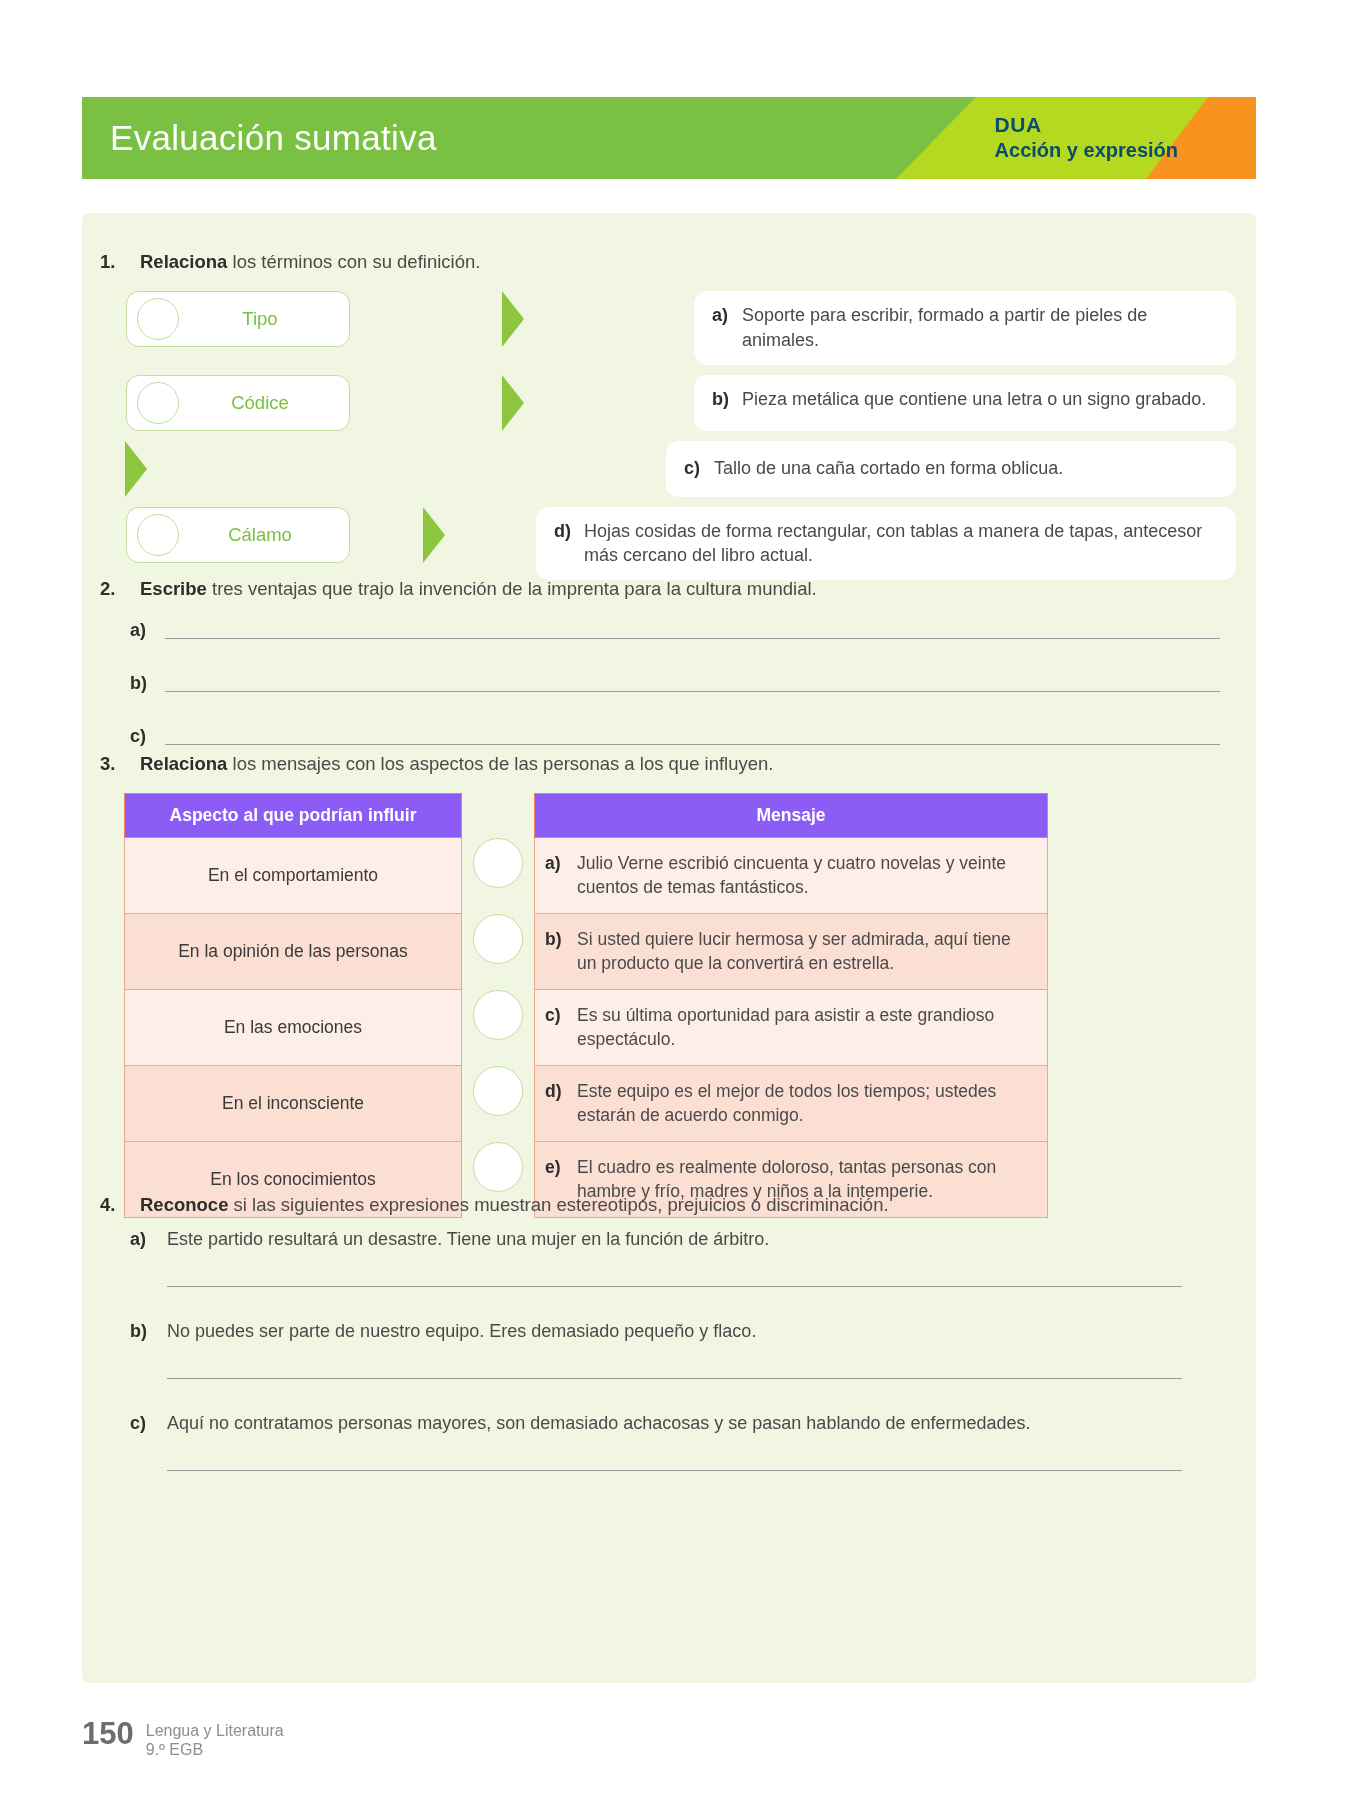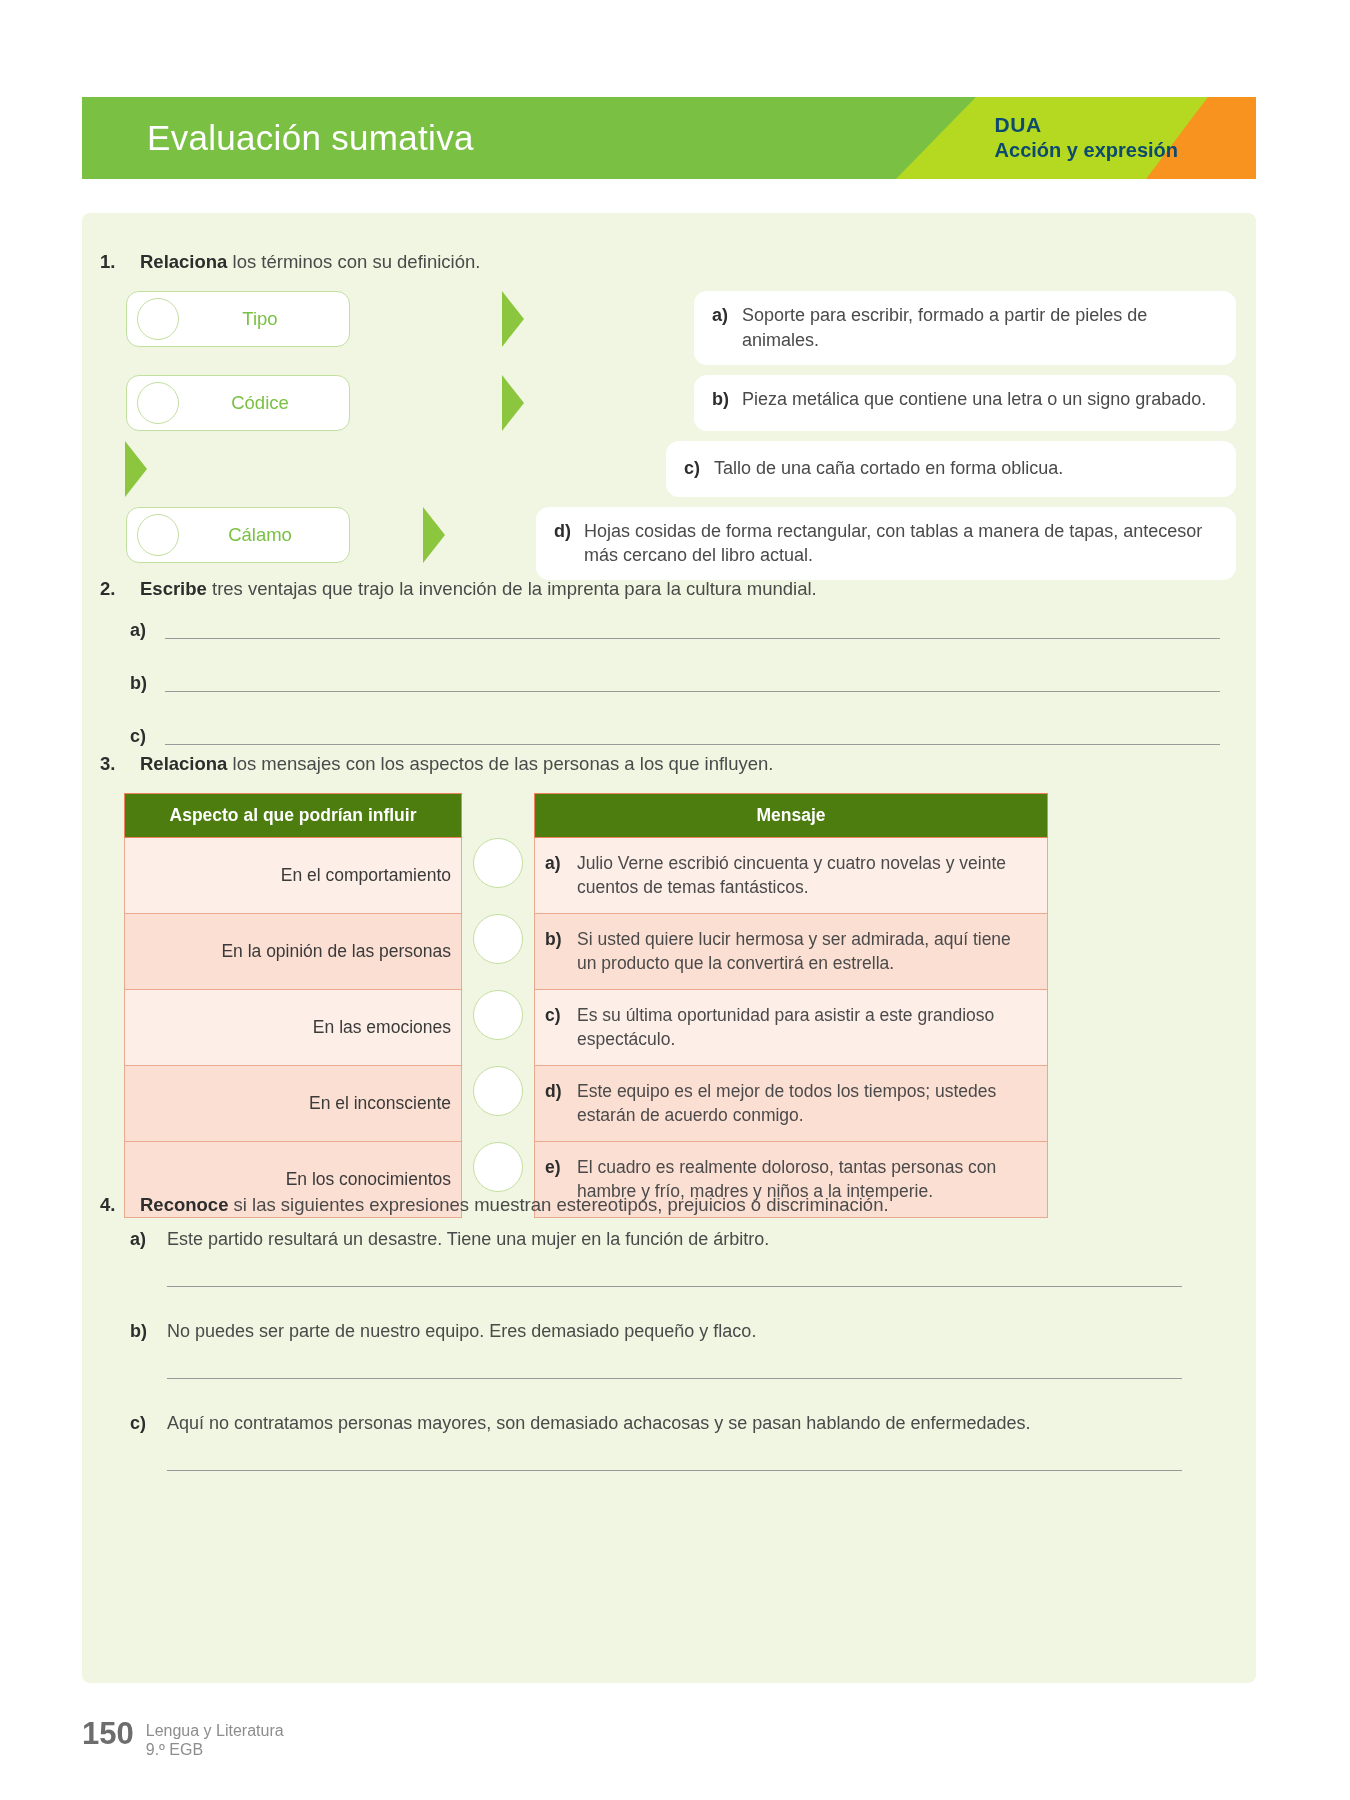--- a/index.html
+++ b/index.html
@@ -47,21 +47,20 @@
   }
   .header-title {
     position: absolute;
     left: 28px;
     top: 50%;
     transform: translateY(-50%);
     color: #ffffff;
     font-size: 35px;
     font-weight: 400;
     letter-spacing: 0.3px;
-    margin-left: 37px;
   }
   .header-badge {
     position: absolute;
     right: 78px;
     top: 50%;
     transform: translateY(-50%);
     text-align: left;
     color: #0c4a6e;
     line-height: 1.25;
   }
@@ -209,31 +208,31 @@
     position: absolute;
     left: 42px;
     top: 580px;
     display: flex;
     align-items: flex-start;
   }
   .tbl { border-collapse: collapse; }
   .tbl-left { width: 338px; }
   .tbl-right { width: 514px; }
   .th-cell {
-    background: #4d7c0f;
+    background: #8b5cf6;
     color: #ffffff;
     font-weight: bold;
     font-size: 17.5px;
     text-align: center;
     padding: 11px 8px;
     border: 1px solid #f2815c;
   }
   .td-left {
     border: 1px solid #e8a98f;
-    text-align: right;
+    text-align: center;
     font-size: 17.5px;
     color: #3a3a3a;
     height: 76px;
     padding: 6px 10px;
     vertical-align: middle;
   }
   .td-right {
     border: 1px solid #e8a98f;
     font-size: 17.5px;
     color: #4a4a4a;

